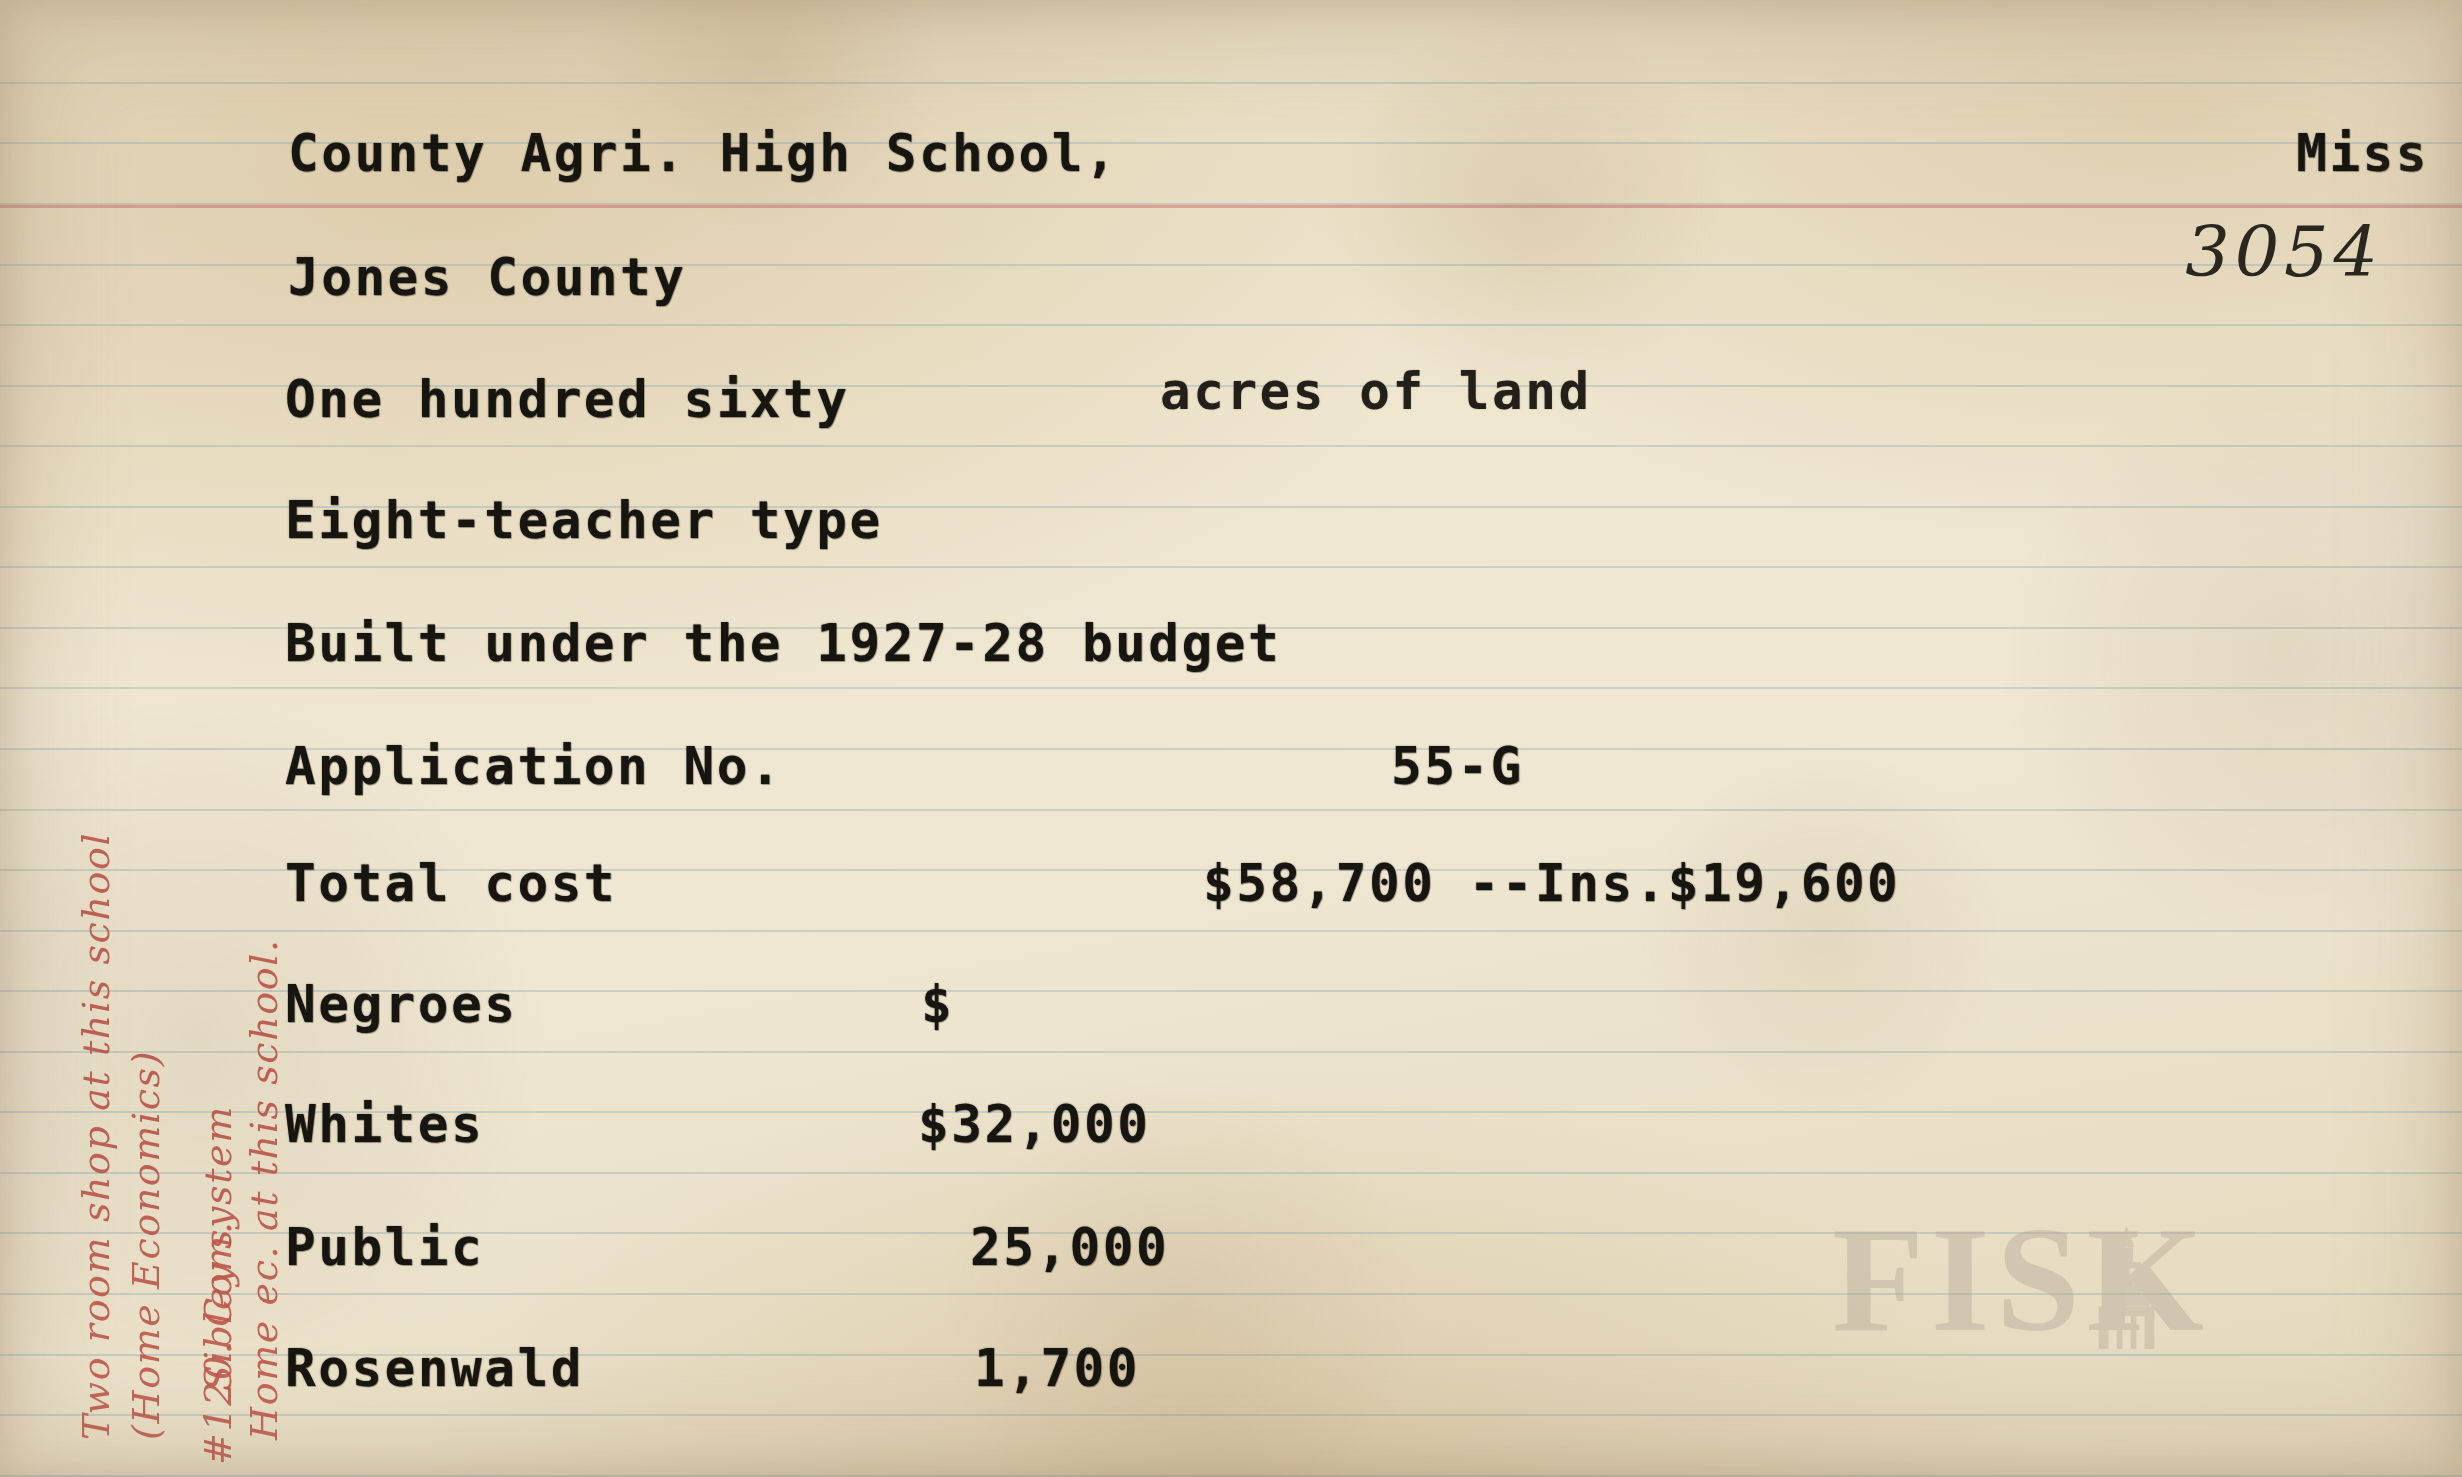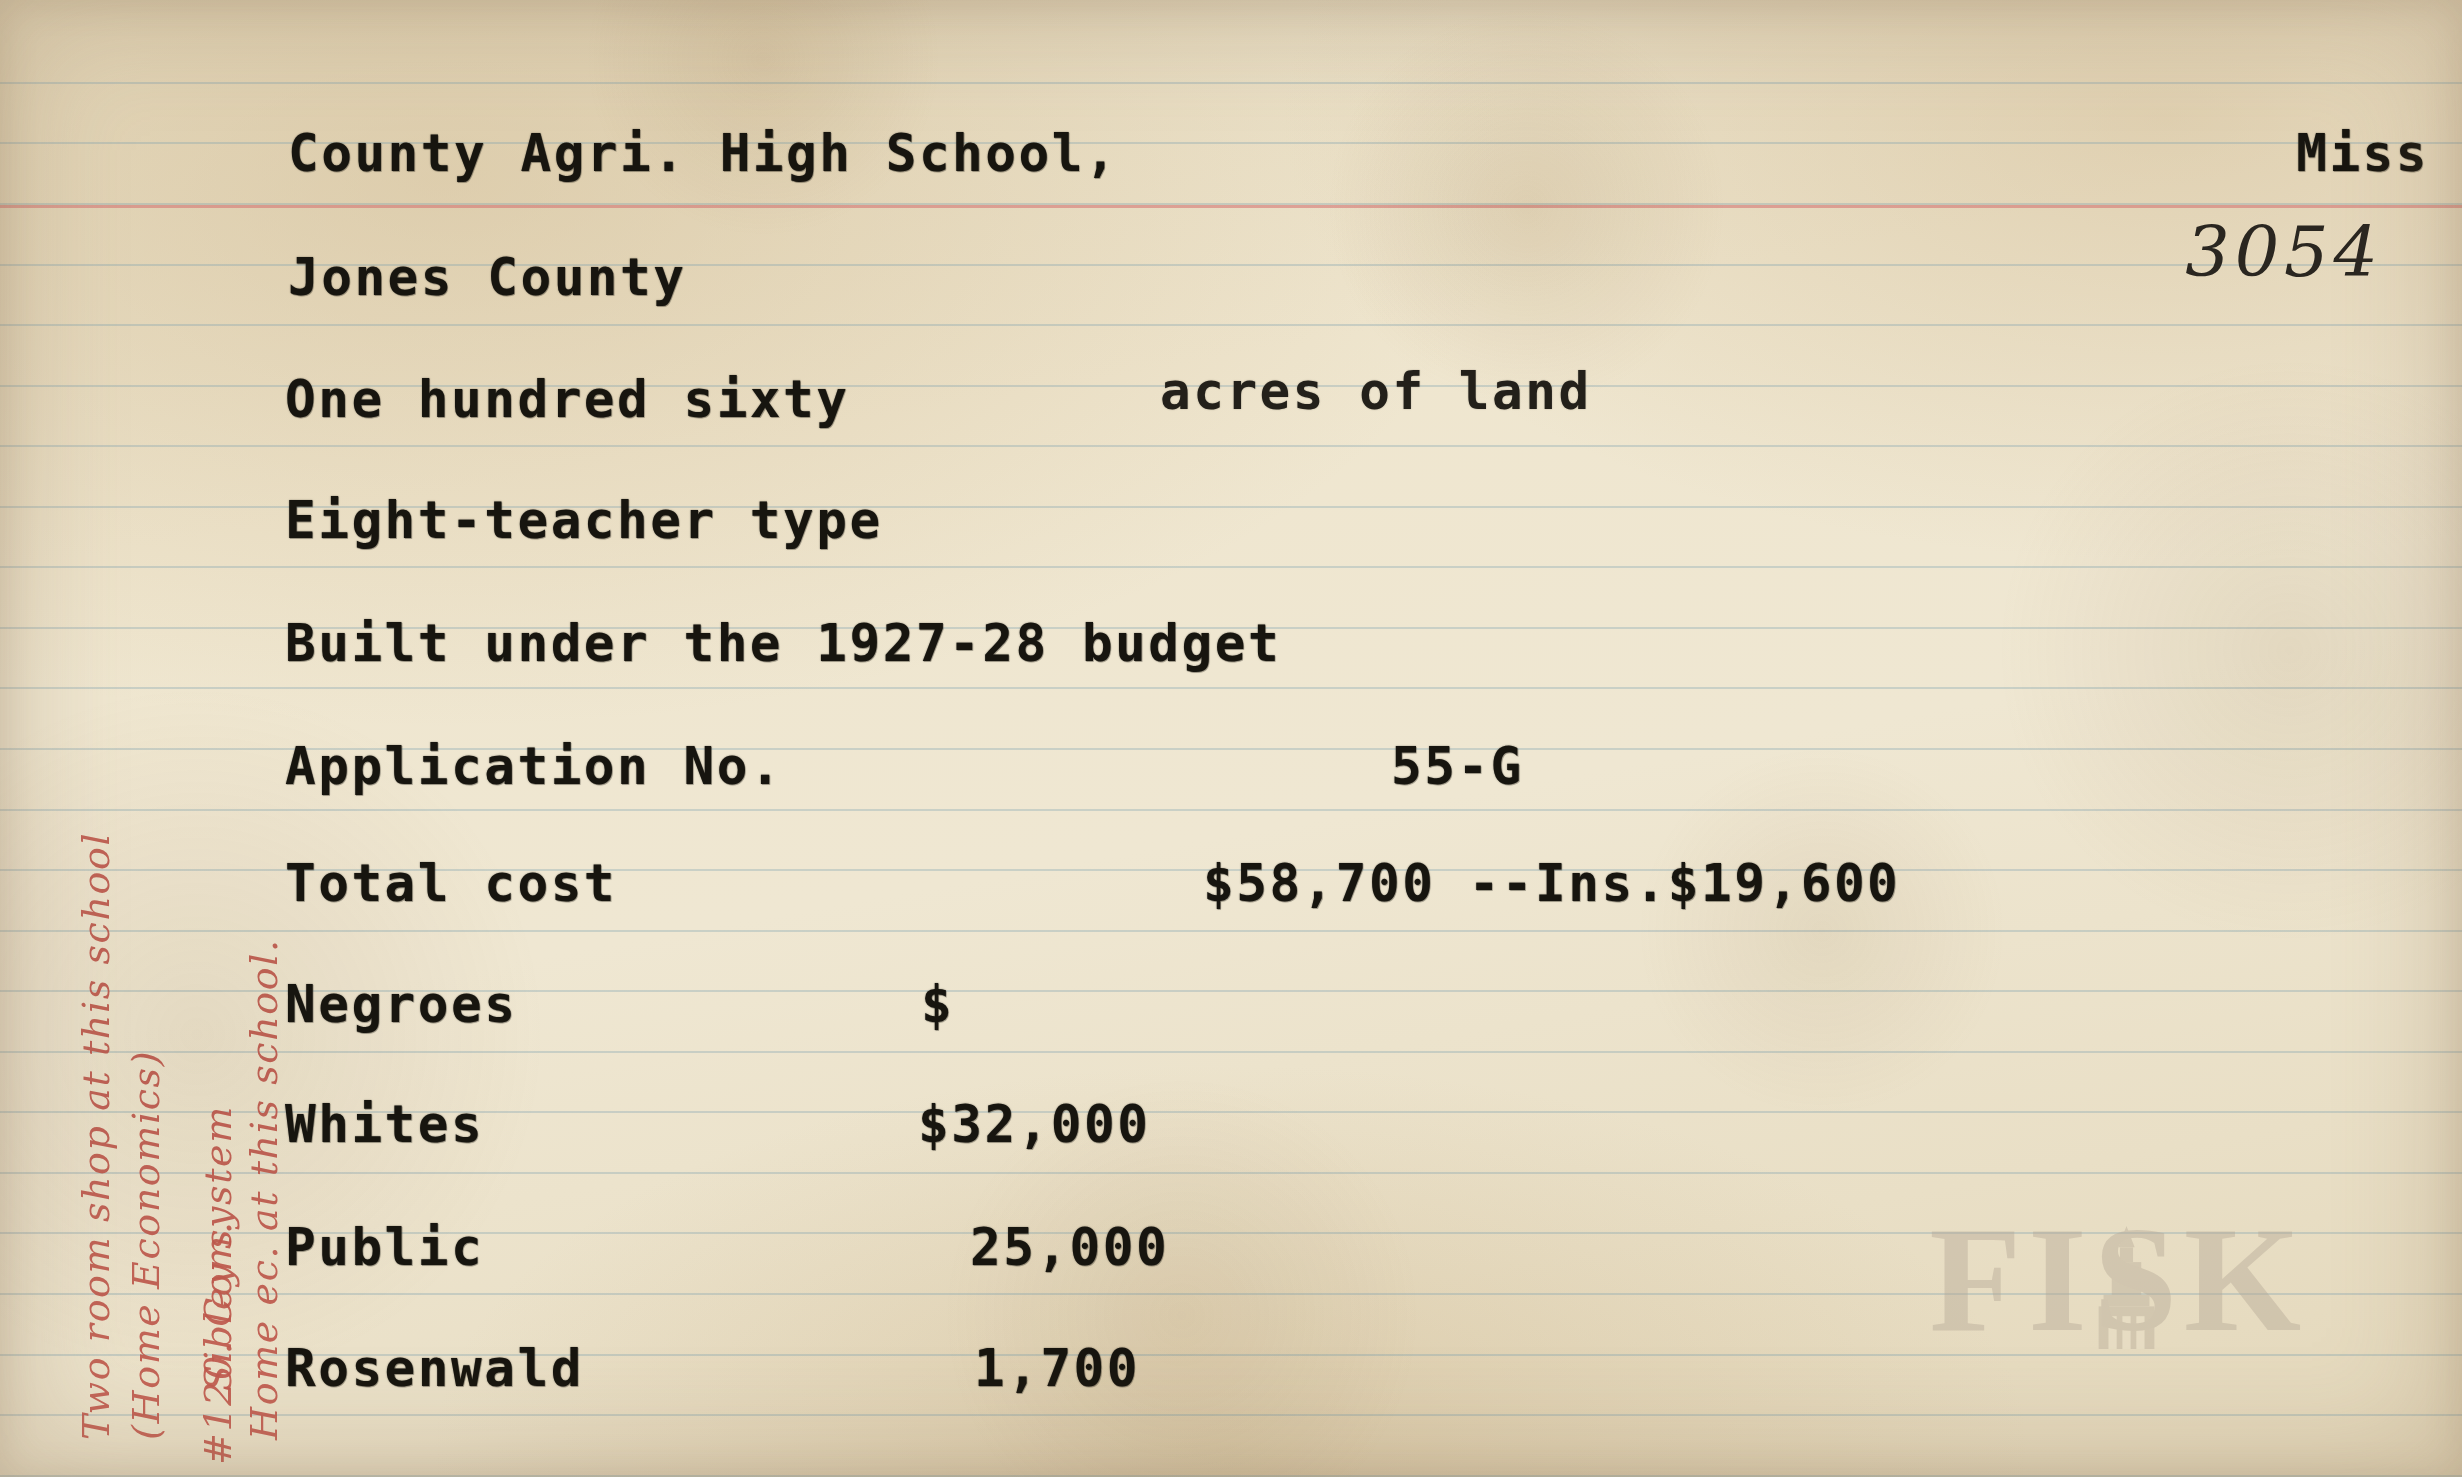--- a/index.html
+++ b/index.html
@@ -106,21 +106,20 @@
     width: 573px;
     height: 270px;
     pointer-events: none;
     opacity: 0.42;
   }
   #wm-text {
     position: absolute;
     left: 0;
     top: 8.2px;
     width: 573px;
-    text-align: center;
     font-family: "Liberation Serif", serif;
     font-weight: 700;
     font-size: 151px;
     letter-spacing: 6.5px;
     color: #b4a795;
   }
   #wm-sub {
     position: absolute;
     left: 0;
     top: 176px;

